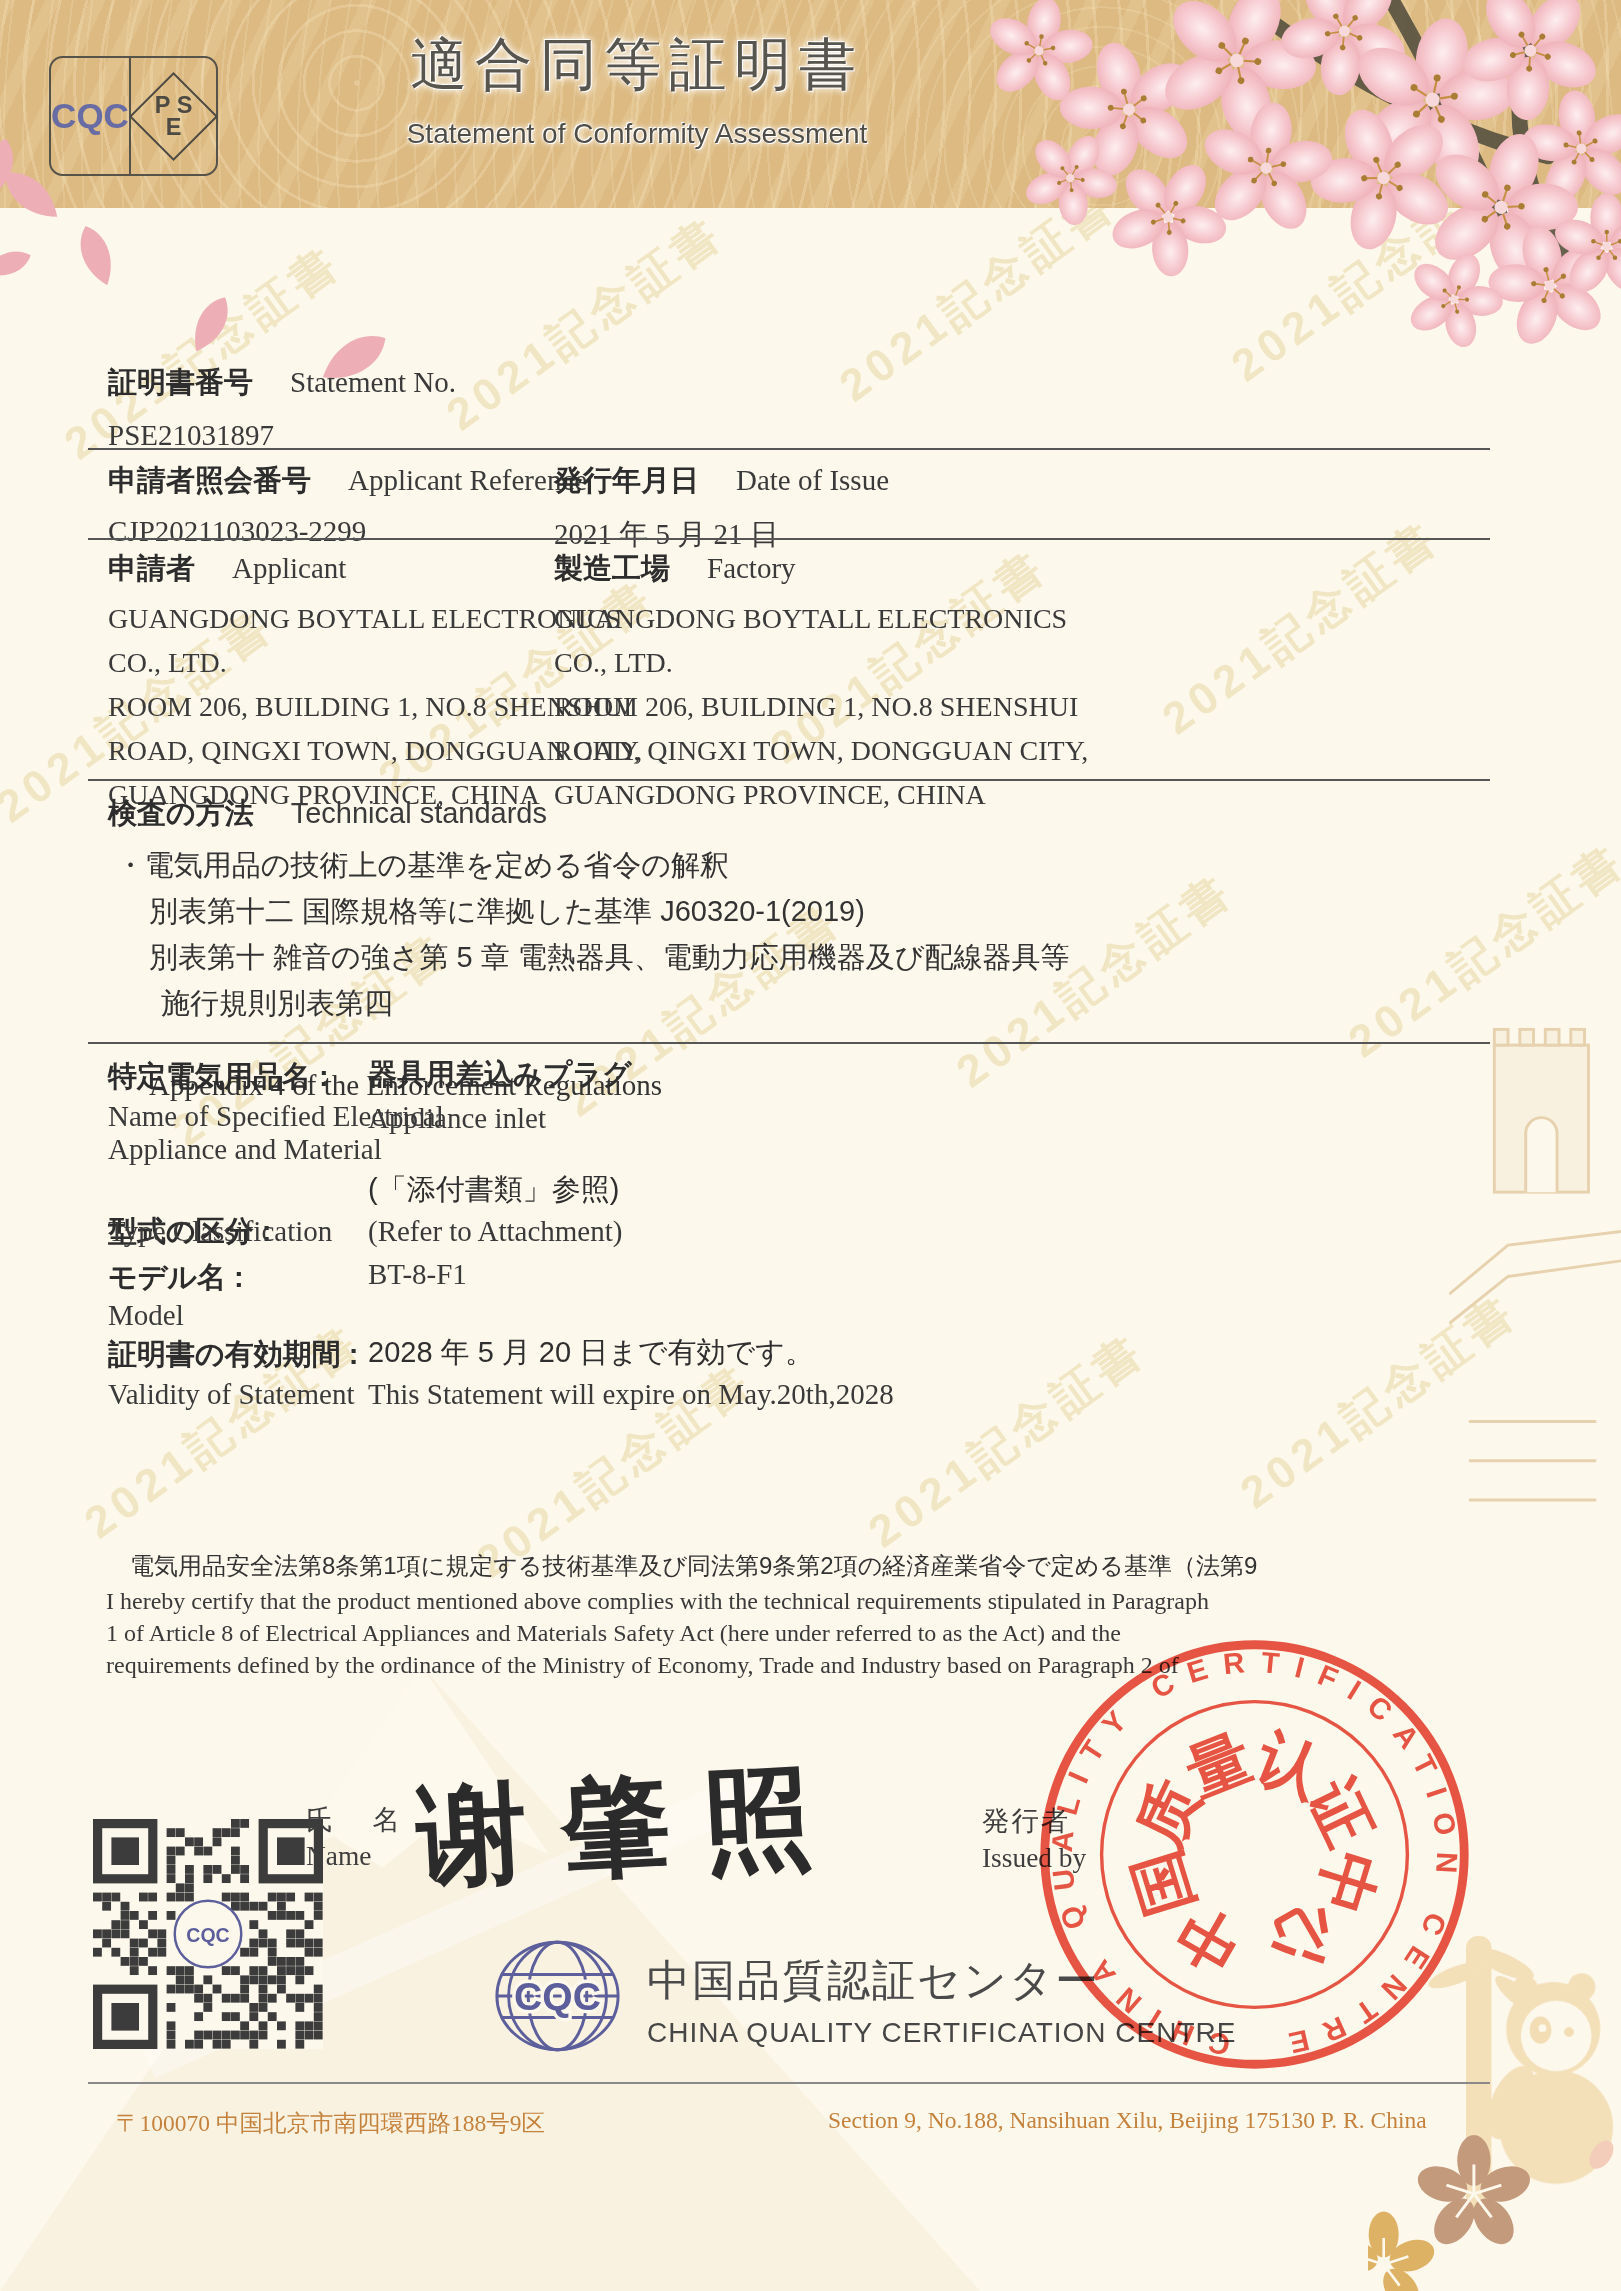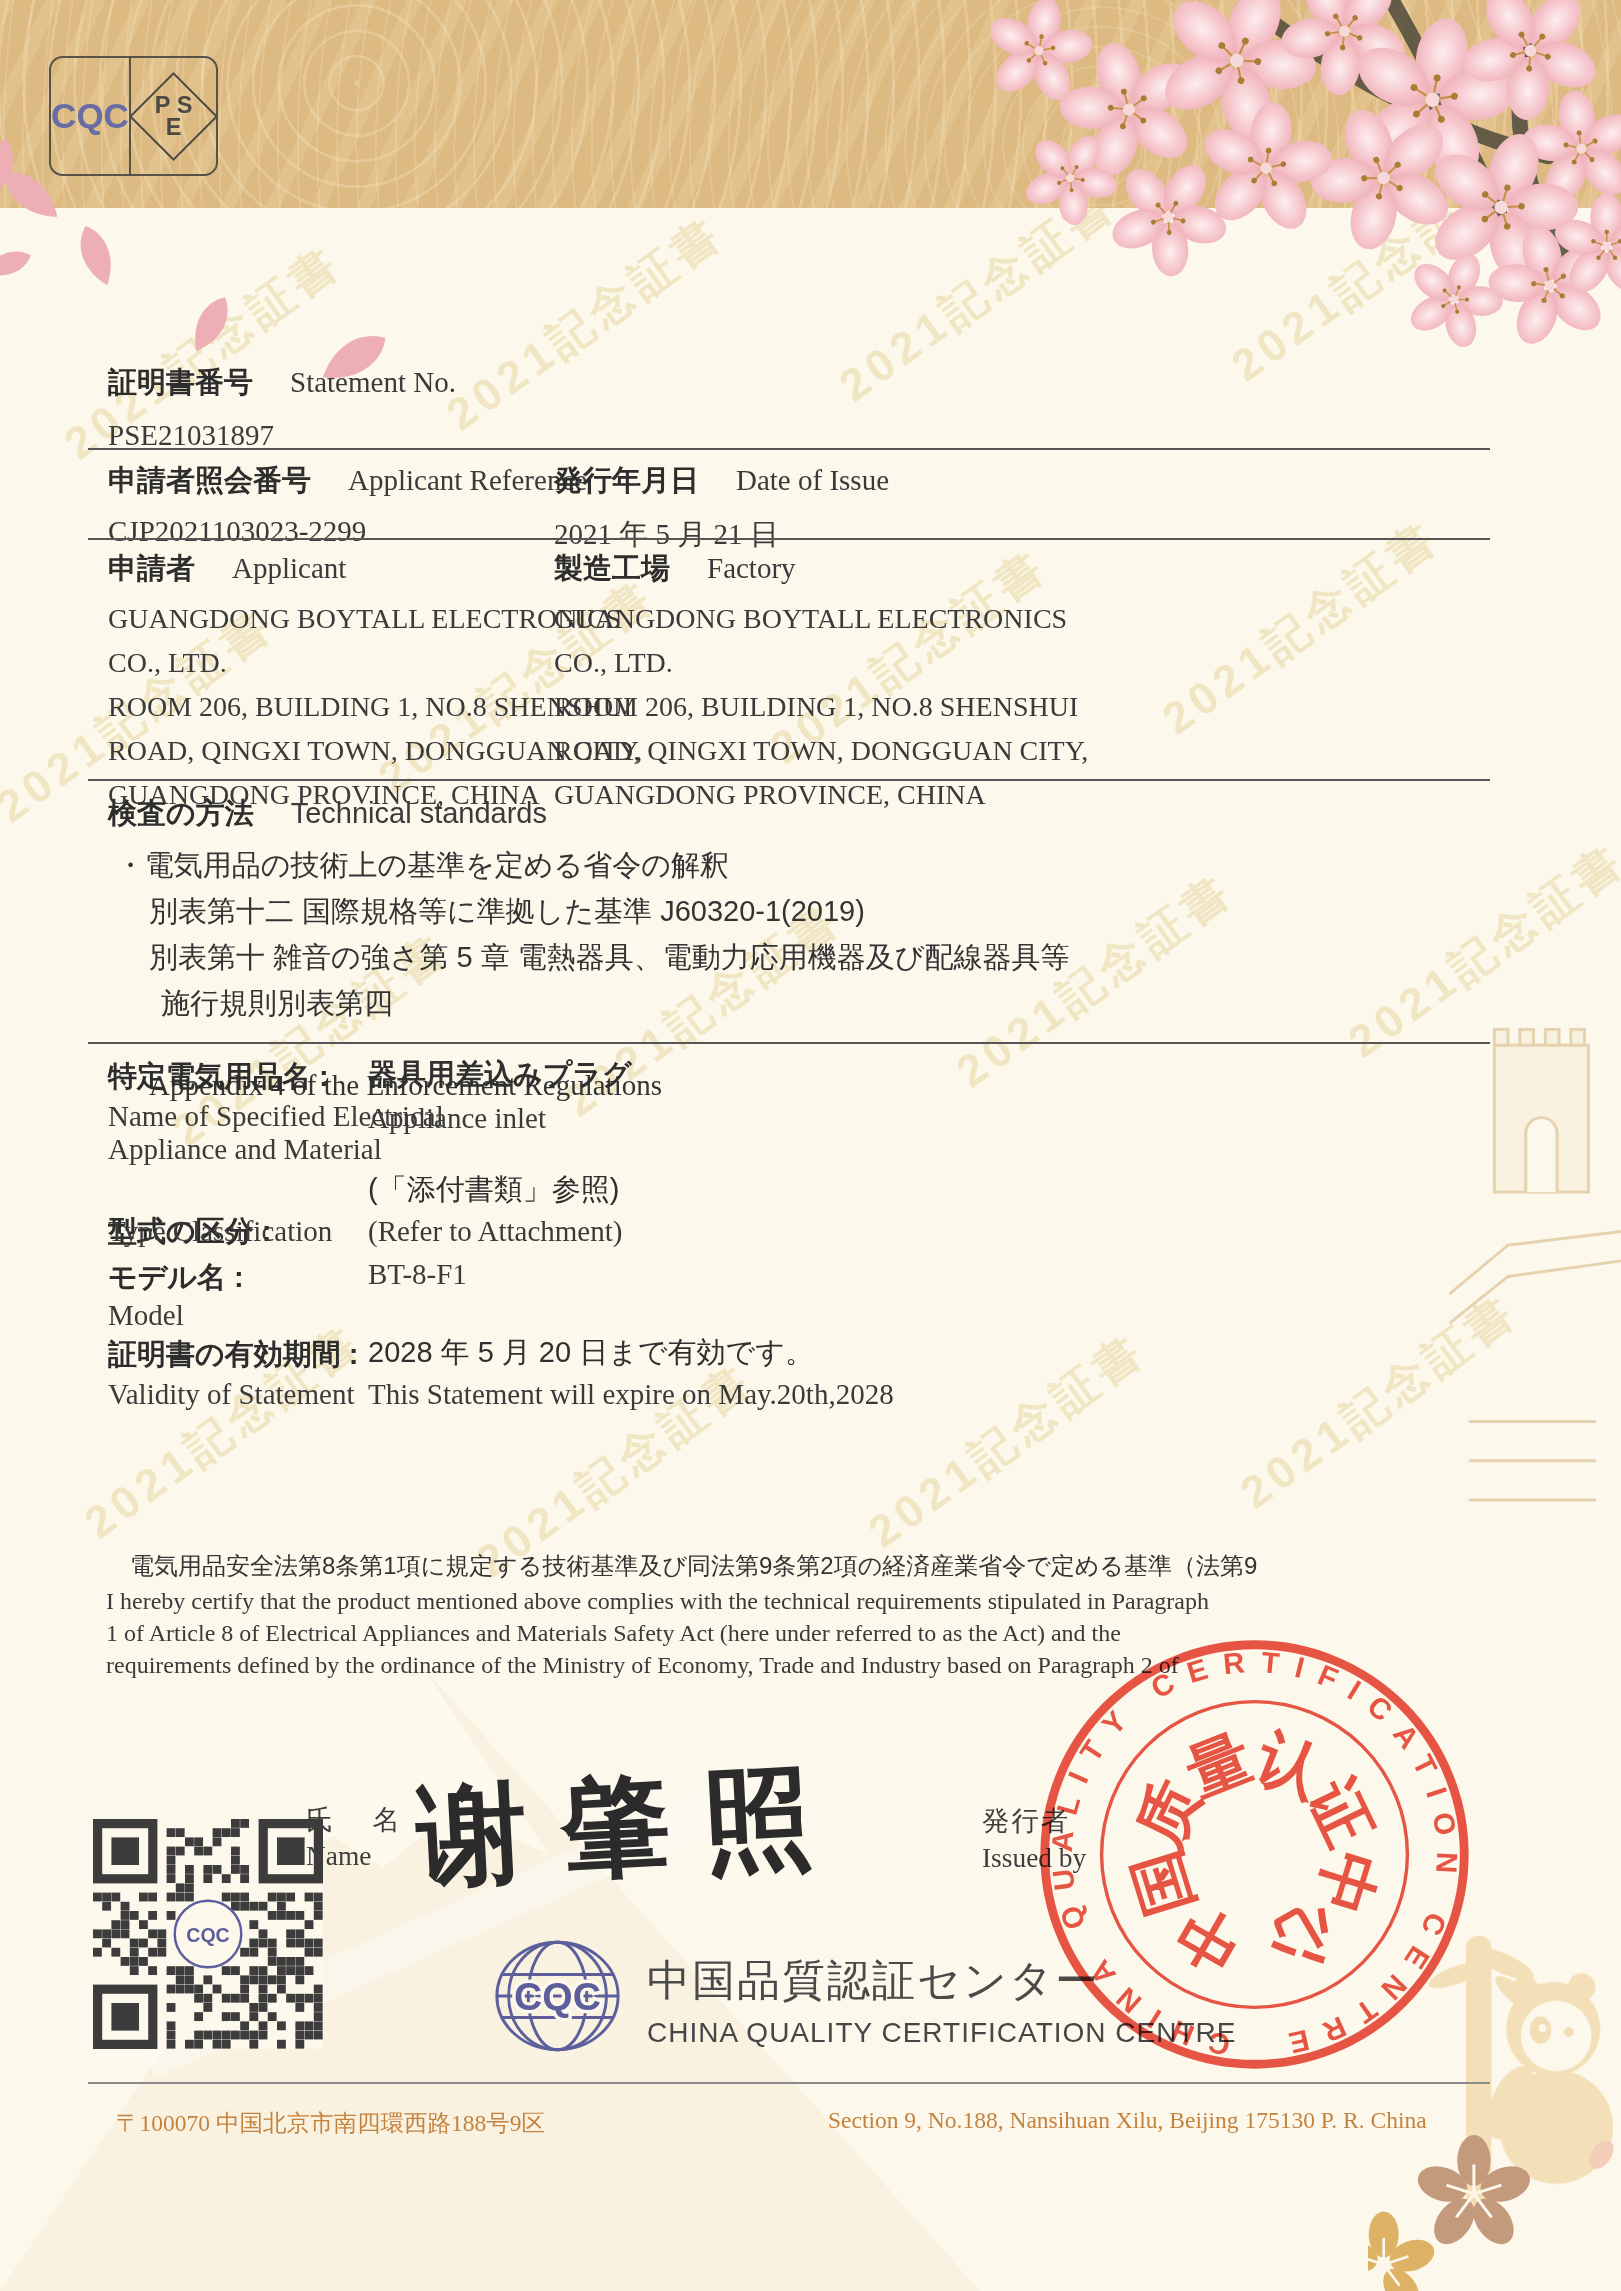--- a/index.html
+++ b/index.html
@@ -147,20 +147,24 @@
     <div class="cell-r">
       <div class="diamond">
         <div class="in">
           <div>P S</div>
           <div>E</div>
         </div>
       </div>
     </div>
   </div>
 
+  <div class="titlewrap">
+    <div class="title-ja">適合同等証明書</div>
+    <div class="title-en">Statement of Conformity Assessment</div>
+  </div>
 
   <svg class="dec dec-top" style="left:921px;top:-9.8px;" width="700" height="372" viewBox="0 0 714 380">
     <defs>
       <radialGradient id="pg" cx="50%" cy="45%" r="65%">
         <stop offset="0%" stop-color="#fdeef0"></stop>
           <stop offset="55%" stop-color="#f5c5cb"></stop>
           <stop offset="100%" stop-color="#eca8b1"></stop>
       </radialGradient>
       <g id="blossom">
         <g>

